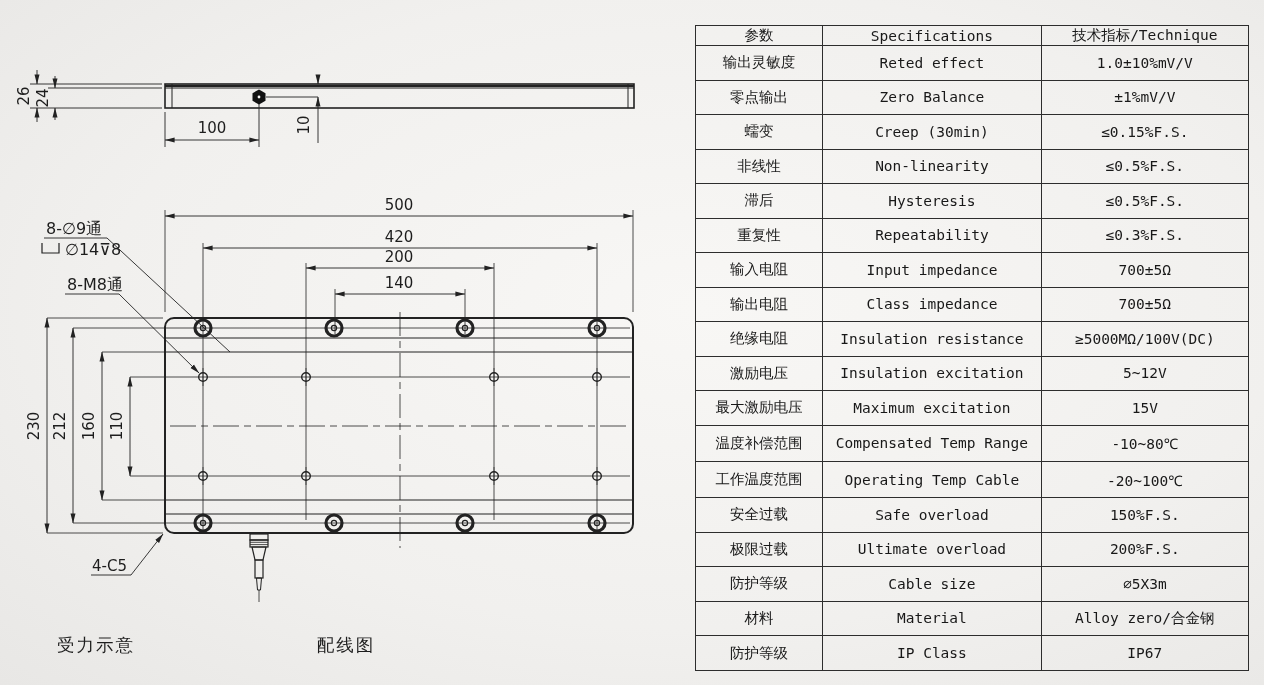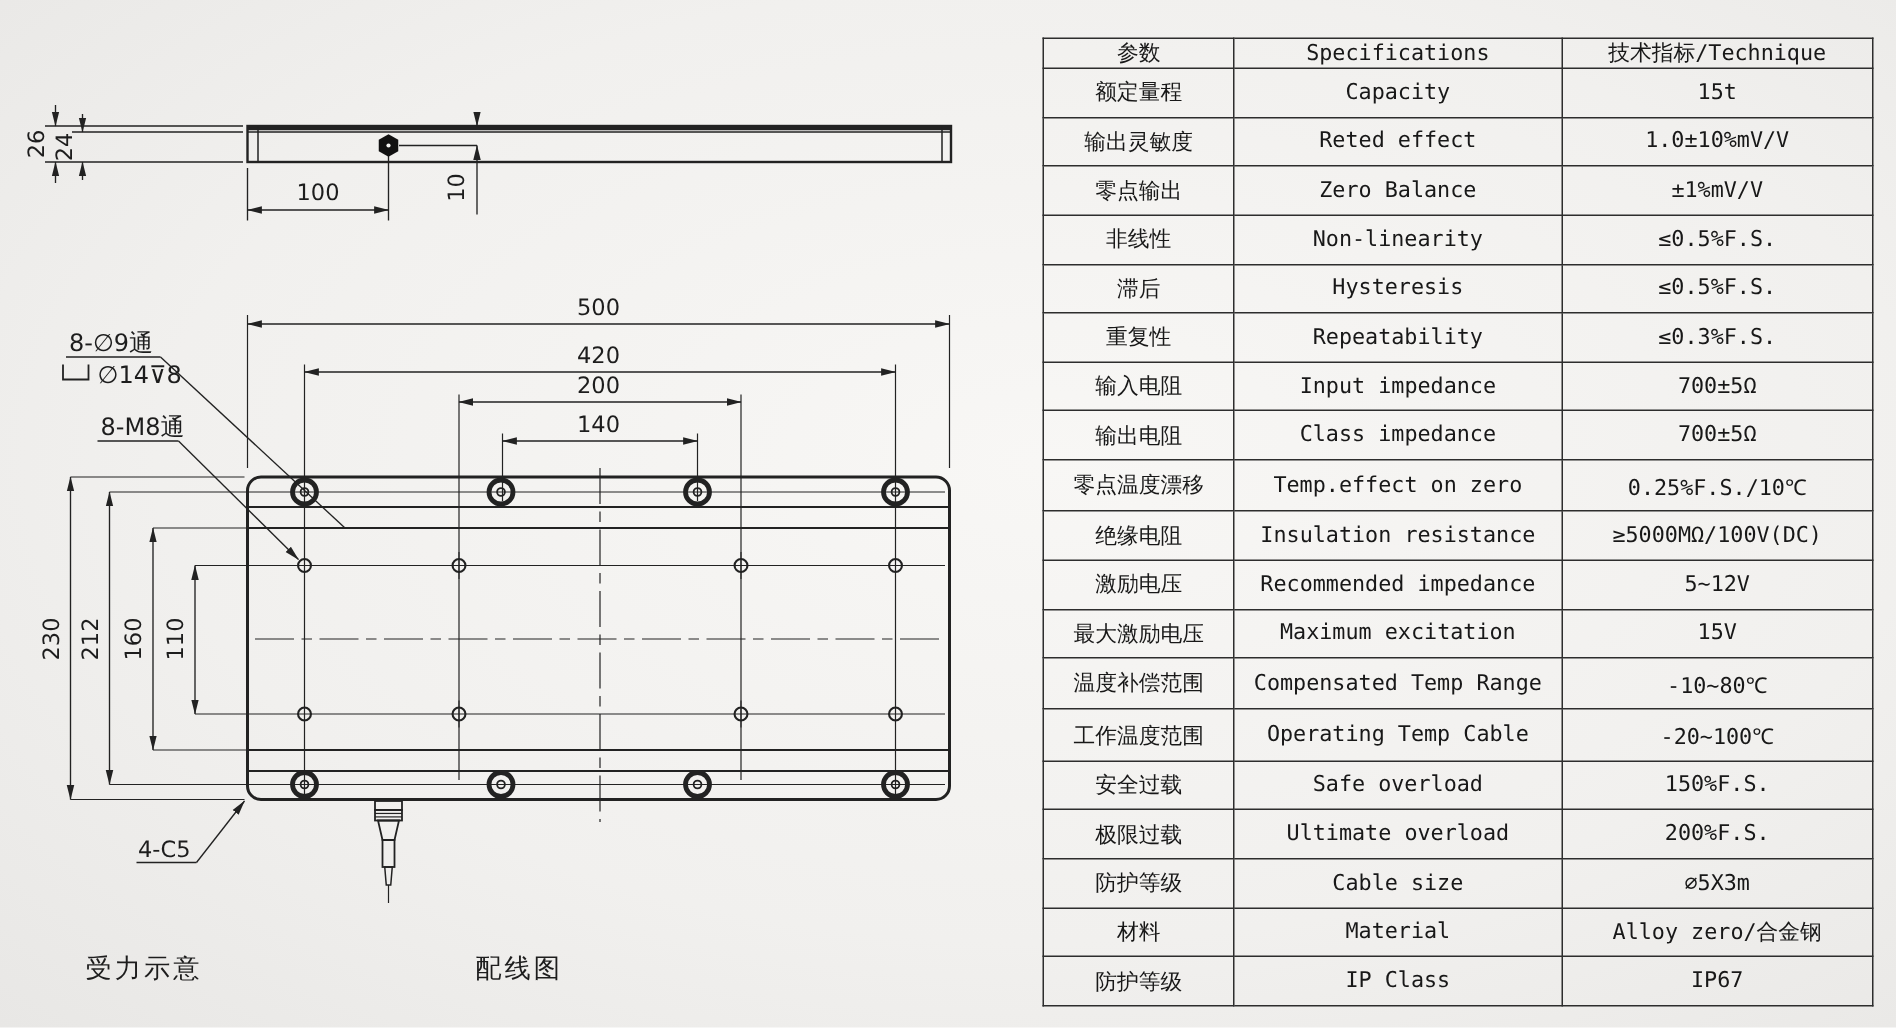--- a/index.html
+++ b/index.html
@@ -216,35 +216,35 @@
       </colgroup>
     <thead>
       <tr>
         <th>参数</th>
         <th>Specifications</th>
         <th>技术指标/Technique</th>
       </tr>
     </thead>
     <tbody>
         <tr>
-          <td>额定量程</td>
-          <td>Capacity</td>
-          <td>15t</td>
-        </tr>
-        <tr>
           <td>输出灵敏度</td>
           <td>Reted effect</td>
           <td>1.0±10%mV/V</td>
         </tr>
         <tr>
           <td>零点输出</td>
           <td>Zero Balance</td>
           <td>±1%mV/V</td>
         </tr>
         <tr>
+          <td>蠕变</td>
+          <td>Creep (30min)</td>
+          <td>≤0.15%F.S.</td>
+        </tr>
+        <tr>
           <td>非线性</td>
           <td>Non-linearity</td>
           <td>≤0.5%F.S.</td>
         </tr>
         <tr>
           <td>滞后</td>
           <td>Hysteresis</td>
           <td>≤0.5%F.S.</td>
         </tr>
         <tr>
@@ -256,32 +256,27 @@
           <td>输入电阻</td>
           <td>Input impedance</td>
           <td>700±5Ω</td>
         </tr>
         <tr>
           <td>输出电阻</td>
           <td>Class impedance</td>
           <td>700±5Ω</td>
         </tr>
         <tr>
-          <td>零点温度漂移</td>
-          <td>Temp.effect on zero</td>
-          <td>0.25%F.S./10℃</td>
-        </tr>
-        <tr>
           <td>绝缘电阻</td>
           <td>Insulation resistance</td>
           <td>≥5000MΩ/100V(DC)</td>
         </tr>
         <tr>
           <td>激励电压</td>
-          <td>Recommended impedance</td>
+          <td>Insulation excitation</td>
           <td>5~12V</td>
         </tr>
         <tr>
           <td>最大激励电压</td>
           <td>Maximum excitation</td>
           <td>15V</td>
         </tr>
         <tr>
           <td>温度补偿范围</td>
           <td>Compensated Temp Range</td>

